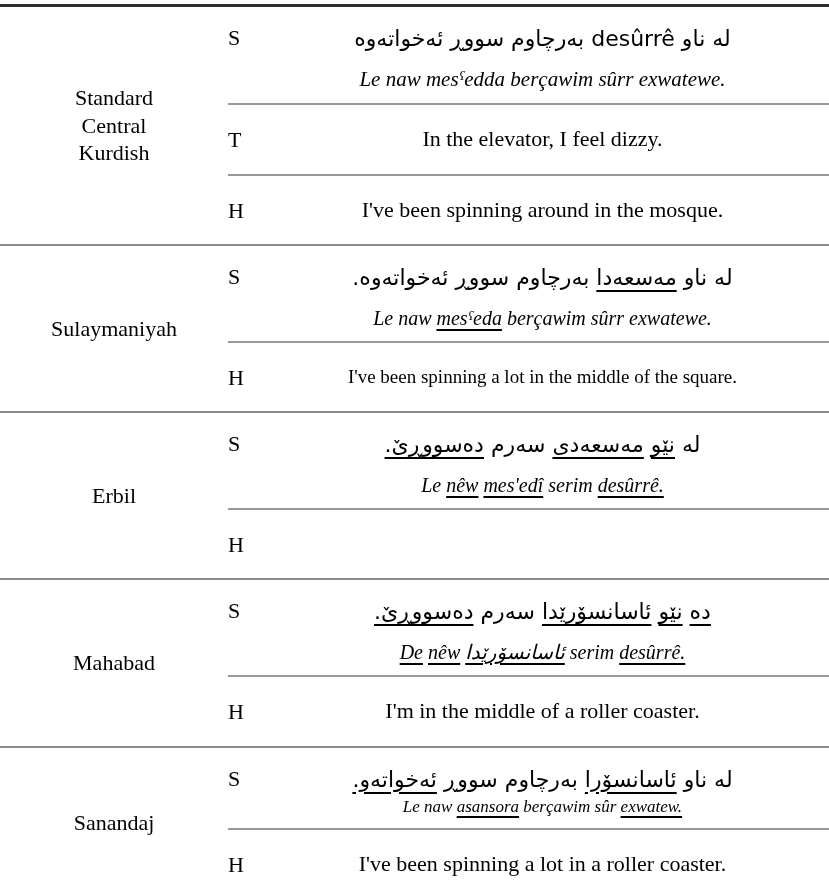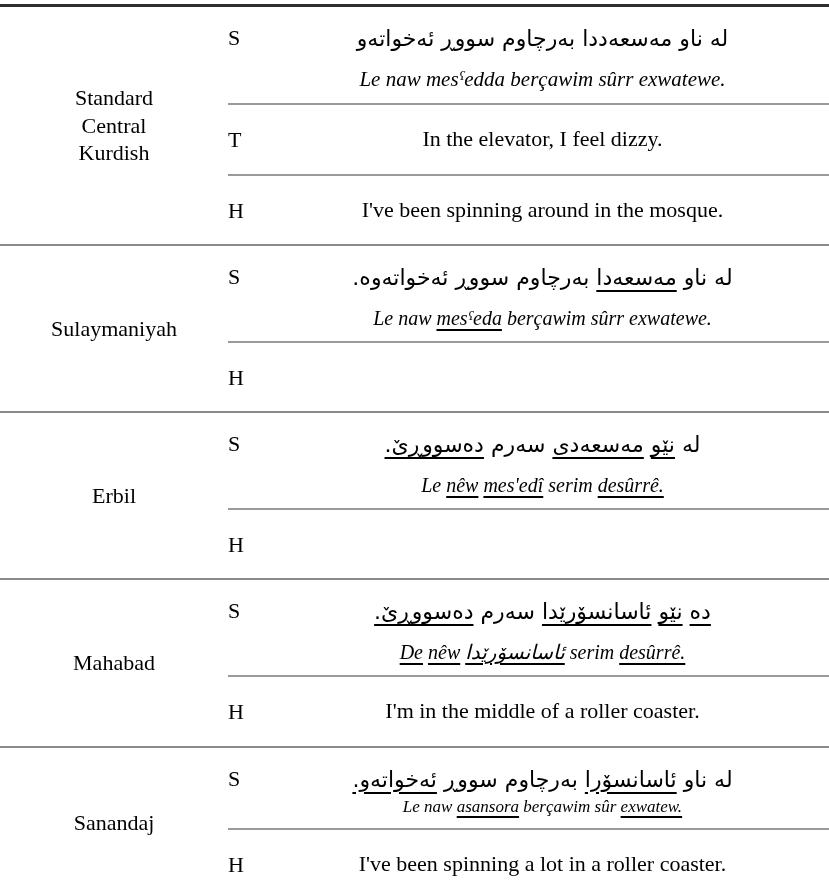--- a/index.html
+++ b/index.html
@@ -34,21 +34,21 @@
   <div class="rule-thick"></div>
 
   <div class="row">
     <div class="dialect">
       <span>Standard Central Kurdish</span>
     </div>
     <div class="entries">
       <div class="entry s-entry">
         <div class="tag">S</div>
         <div class="content">
-          <div class="ku" dir="rtl"><span>له ناو مەسعەددا بەرچاوم سووڕ ئەخواتەو</span></div>
+          <div class="ku" dir="rtl"><span>له ناو desûrrê بەرچاوم سووڕ ئەخواتەوە</span></div>
           <div class="ro ro-large"><span>Le naw mesˤedda berçawim sûrr exwatewe.</span></div>
         </div>
       </div>
       <div class="cmidrule"></div>
       <div class="entry en-entry">
         <div class="tag">T</div>
         <div class="content">
           <div class="en">In the elevator, I feel dizzy.</div>
         </div>
       </div>
@@ -72,20 +72,23 @@
       <div class="entry s-entry">
         <div class="tag">S</div>
         <div class="content">
           <div class="ku" dir="rtl"><span>له ناو </span><span class="u">مەسعەدا</span><span> بەرچاوم سووڕ ئەخواتەوە.</span></div>
           <div class="ro"><span>Le naw </span><span class="u">mesˤeda</span><span> berçawim sûrr exwatewe.</span></div>
         </div>
       </div>
       <div class="cmidrule"></div>
       <div class="entry en-entry">
         <div class="tag">H</div>
+        <div class="content">
+          <div class="en en-small">I've been spinning a lot in the middle of the square.</div>
+        </div>
       </div>
     </div>
   </div>
 
   <div class="midrule"></div>
 
   <div class="row">
     <div class="dialect">
       <span>Erbil</span>
     </div>

